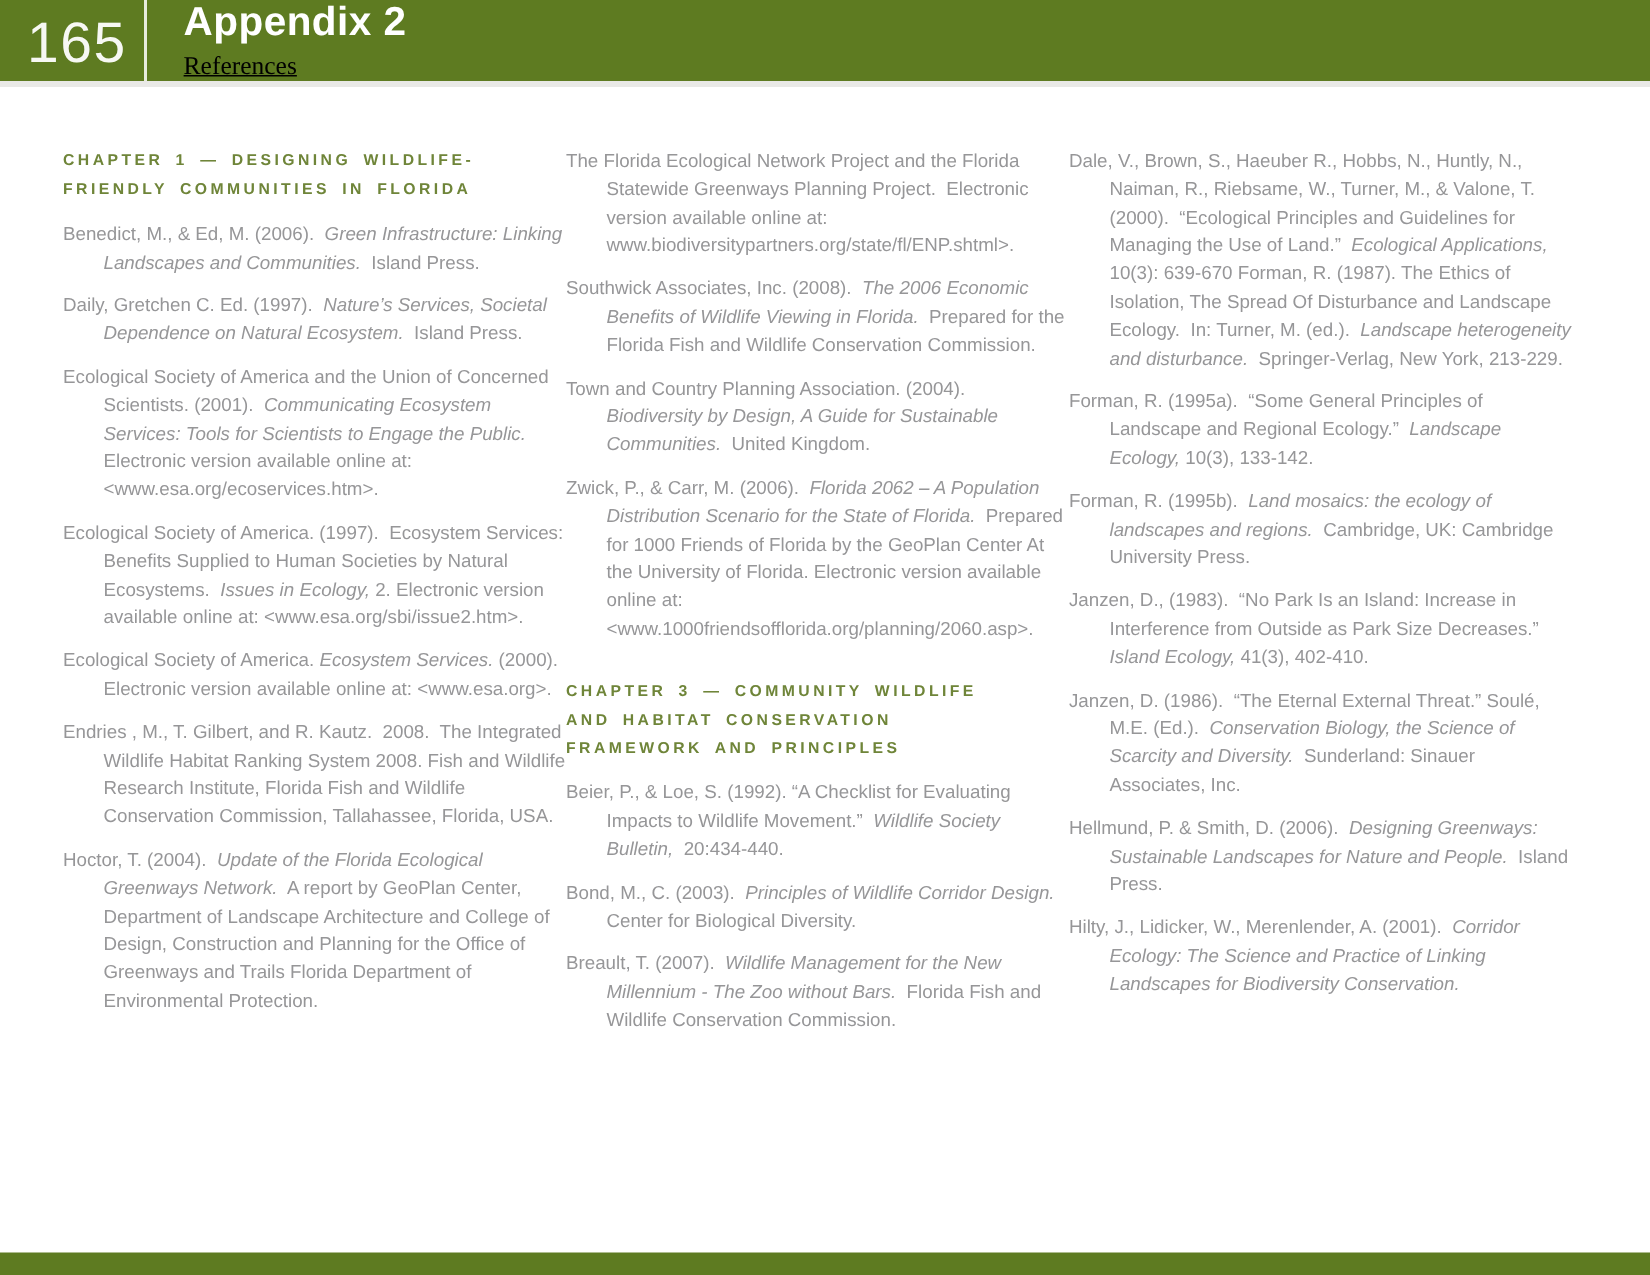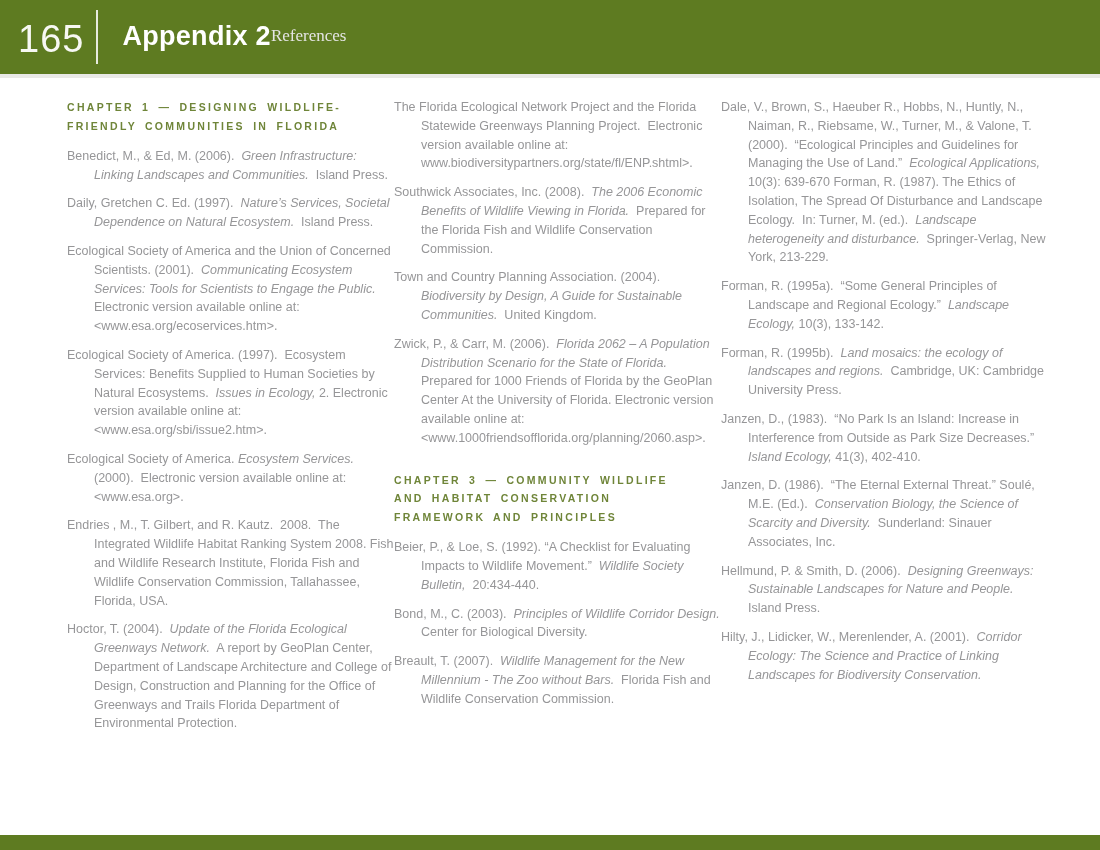--- a/index.html
+++ b/index.html
@@ -13,21 +13,21 @@
     width: 1100px;
     height: 850px;
     background: #ffffff;
     font-family: "Liberation Sans", sans-serif;
     position: relative;
     overflow: hidden;
   }
 
   
   .page-header {
-    height: 78px;
+    height: 58px;
     background: var(--olive);
     border-bottom: 4px solid #e9e9e6;
     display: flex;
     align-items: center;
     padding-left: 18px;
   }
   .page-number {
     font-size: 38px;
     font-weight: 300;
     color: rgba(255,255,255,0.95);
@@ -35,44 +35,44 @@
     line-height: 1;
     margin-top: 4px;
   }
   .header-divider {
     width: 2px;
     height: 54px;
     background: rgba(255,255,255,0.85);
     margin: 0 24px 0 12px;
     align-self: center;
   }
-  .header-titles { display: flex; flex-direction: row; justify-content: flex-start; }
+  .header-titles { display: flex; flex-direction: column; justify-content: flex-start; }
   .appendix-title {
     font-size: 27px;
     font-weight: 700;
     color: #ffffff;
     line-height: 1.1;
     letter-spacing: 0.3px;
   }
   .appendix-subtitle {
     font-family: "Liberation Serif", serif;
     font-size: 17px;
-    color: #e5e5e5;
+    color: #000000;
     margin-top: 4px;
+    text-decoration: underline;
   }
 
   
   .references-main {
     position: absolute;
     top: 98px;
     left: 42px;
     right: 52px;
     display: grid;
     grid-template-columns: repeat(3, 1fr);
-    margin-left: 25px;
   }
   .ref-column { min-width: 0; }
 
   .chapter-heading {
     font-size: 10.5px;
     font-weight: 700;
     color: var(--heading-green);
     letter-spacing: 2.3px;
     word-spacing: 3px;
     line-height: 1.8;

